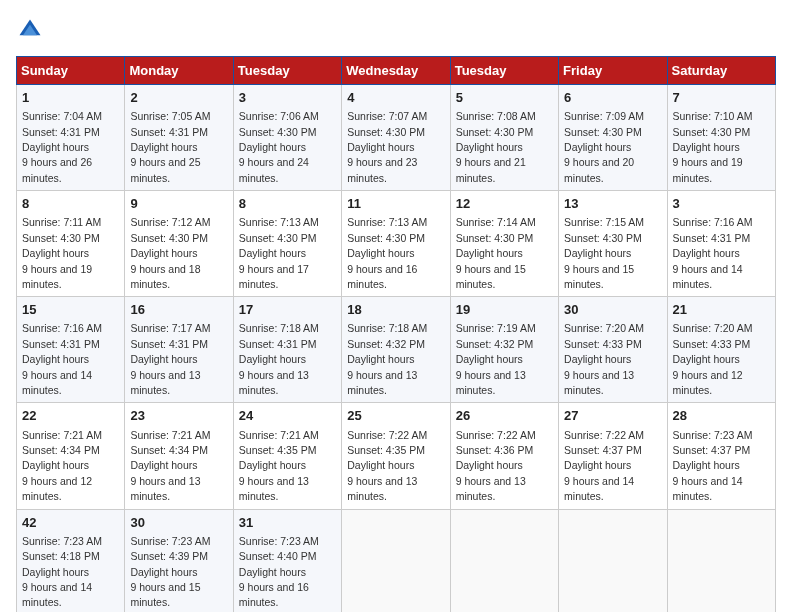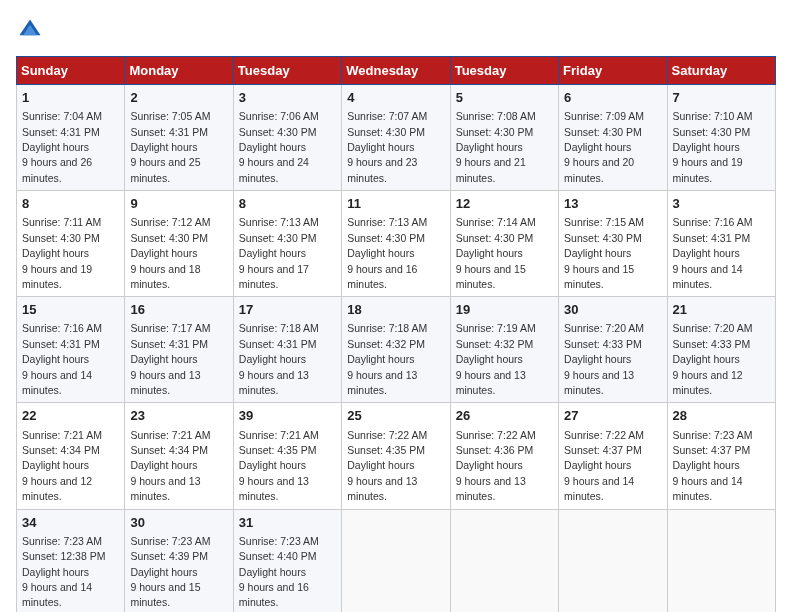--- a/index.html
+++ b/index.html
@@ -285,21 +285,21 @@
           <span class="day-info">9 hours and 12 minutes.</span>
         </td>
         <td>
           <span class="day-num">23</span>
           <span class="day-info">Sunrise: 7:21 AM</span><br>
           <span class="day-info">Sunset: 4:34 PM</span><br>
           <span class="day-info">Daylight hours</span><br>
           <span class="day-info">9 hours and 13 minutes.</span>
         </td>
         <td>
-          <span class="day-num">39</span>
+          <span class="day-num">24</span>
           <span class="day-info">Sunrise: 7:21 AM</span><br>
           <span class="day-info">Sunset: 4:35 PM</span><br>
           <span class="day-info">Daylight hours</span><br>
           <span class="day-info">9 hours and 13 minutes.</span>
         </td>
         <td>
           <span class="day-num">25</span>
           <span class="day-info">Sunrise: 7:22 AM</span><br>
           <span class="day-info">Sunset: 4:35 PM</span><br>
           <span class="day-info">Daylight hours</span><br>
@@ -322,23 +322,23 @@
         <td>
           <span class="day-num">28</span>
           <span class="day-info">Sunrise: 7:23 AM</span><br>
           <span class="day-info">Sunset: 4:37 PM</span><br>
           <span class="day-info">Daylight hours</span><br>
           <span class="day-info">9 hours and 14 minutes.</span>
         </td>
       </tr>
       <tr>
         <td>
-          <span class="day-num">34</span>
+          <span class="day-num">42</span>
           <span class="day-info">Sunrise: 7:23 AM</span><br>
-          <span class="day-info">Sunset: 12:38 PM</span><br>
+          <span class="day-info">Sunset: 4:18 PM</span><br>
           <span class="day-info">Daylight hours</span><br>
           <span class="day-info">9 hours and 14 minutes.</span>
         </td>
         <td>
           <span class="day-num">30</span>
           <span class="day-info">Sunrise: 7:23 AM</span><br>
           <span class="day-info">Sunset: 4:39 PM</span><br>
           <span class="day-info">Daylight hours</span><br>
           <span class="day-info">9 hours and 15 minutes.</span>
         </td>

